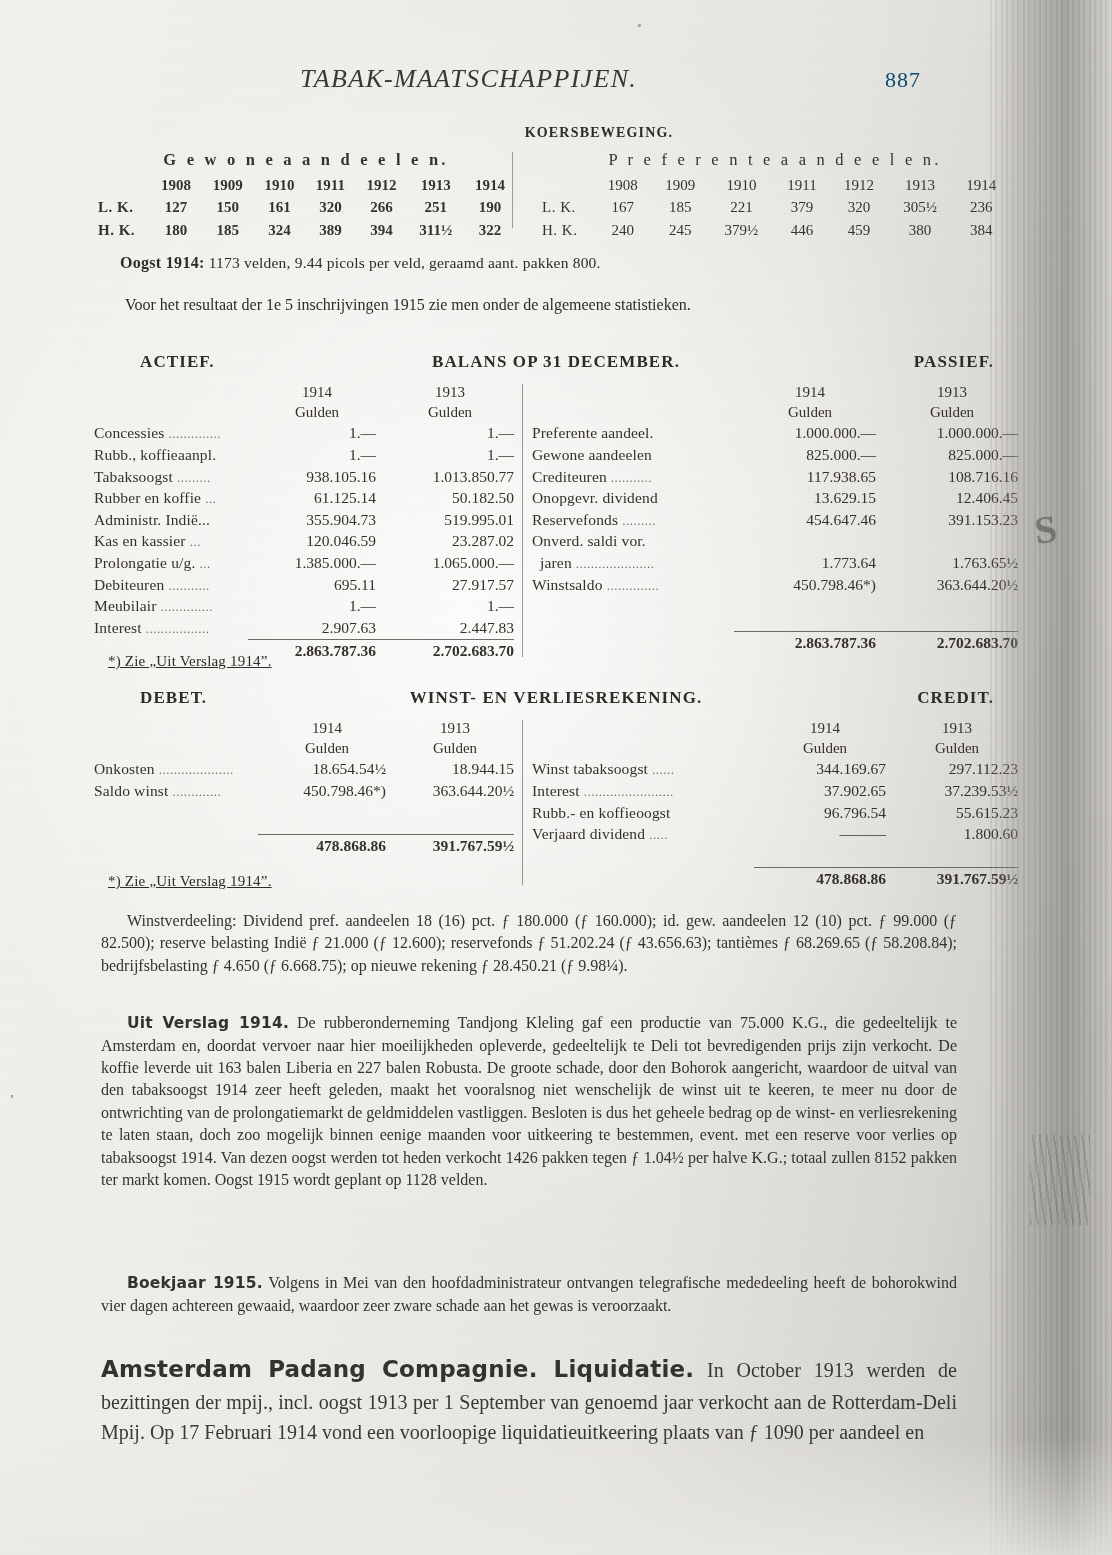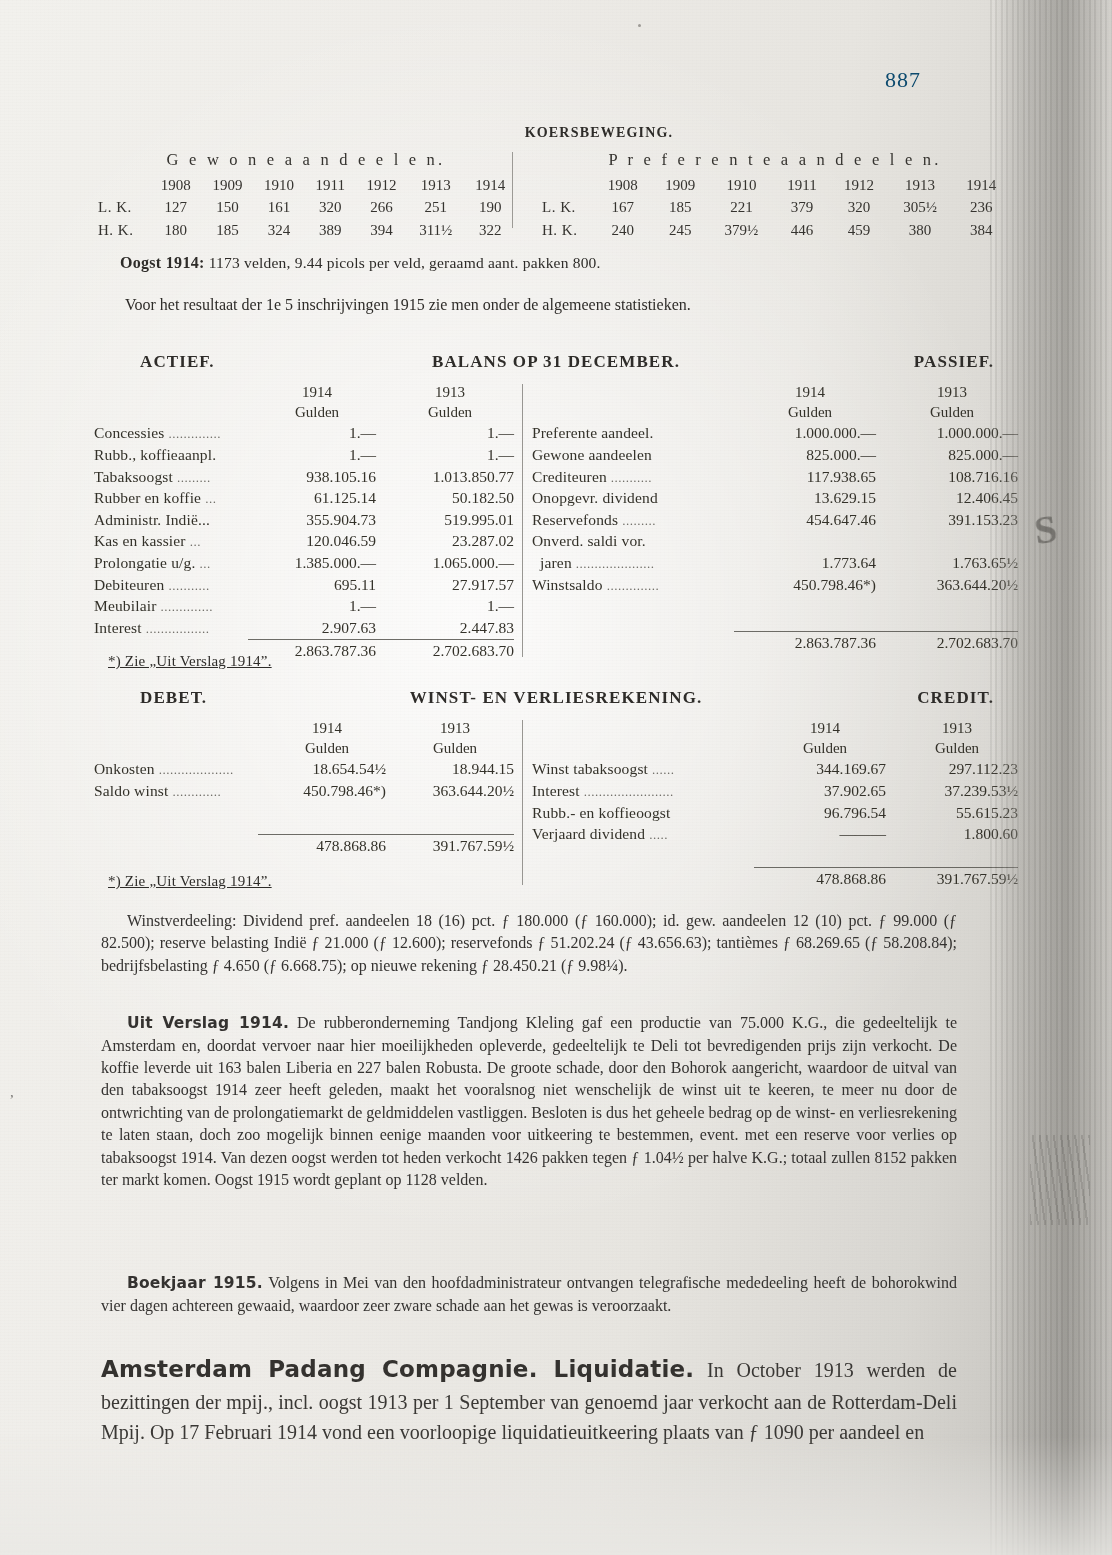--- a/index.html
+++ b/index.html
@@ -148,21 +148,21 @@
     width: 916px;
     font-size: 15.5px;
     color: #35332f;
   }
   #koers .kb-head {
     display: flex;
   }
   #koers .kb-col {
     position: relative;
   }
-  .kb-left { width: 420px; }
+  .kb-left { width: 420px; font-weight: bold; }
   .kb-div {
     width: 24px;
     text-align: center;
     color: #6d6b66;
     font-size: 16px;
   }
   .kb-right { width: 470px; }
   .kb-groupname {
     text-align: center;
     letter-spacing: 3.2px;
@@ -281,21 +281,21 @@
     font-size: 13px;
   }
 
   .rule-row td { padding-top: 7px; }
   .ruleline {
     display: block;
     height: 1px;
     background: #55534e;
     opacity: .85;
   }
-  .totals td { padding-top: 5px; }
+  .totals td { padding-top: 5px; font-weight: bold; }
 
   .footnote {
     position: absolute;
     font-size: 15px;
     letter-spacing: .2px;
     text-decoration: underline;
   }
 
   
   .para {
@@ -345,20 +345,21 @@
 </style>
 </head>
 <body>
 
 <div id="page"></div>
 <div id="grain"></div>
 
 <div id="content">
 
   <div class="running-head">
+    <div class="rh-title">TABAK-MAATSCHAPPIJEN.</div>
     <div class="rh-page">887</div>
   </div>
   <div id="top-speck"></div>
 
   <div class="sec-center" id="koers-title">KOERSBEWEGING.</div>
 
   <div id="koers">
     <div class="kb-head">
       <div class="kb-col kb-left">
         <div class="kb-groupname">G e w o n e   a a n d e e l e n.</div>

